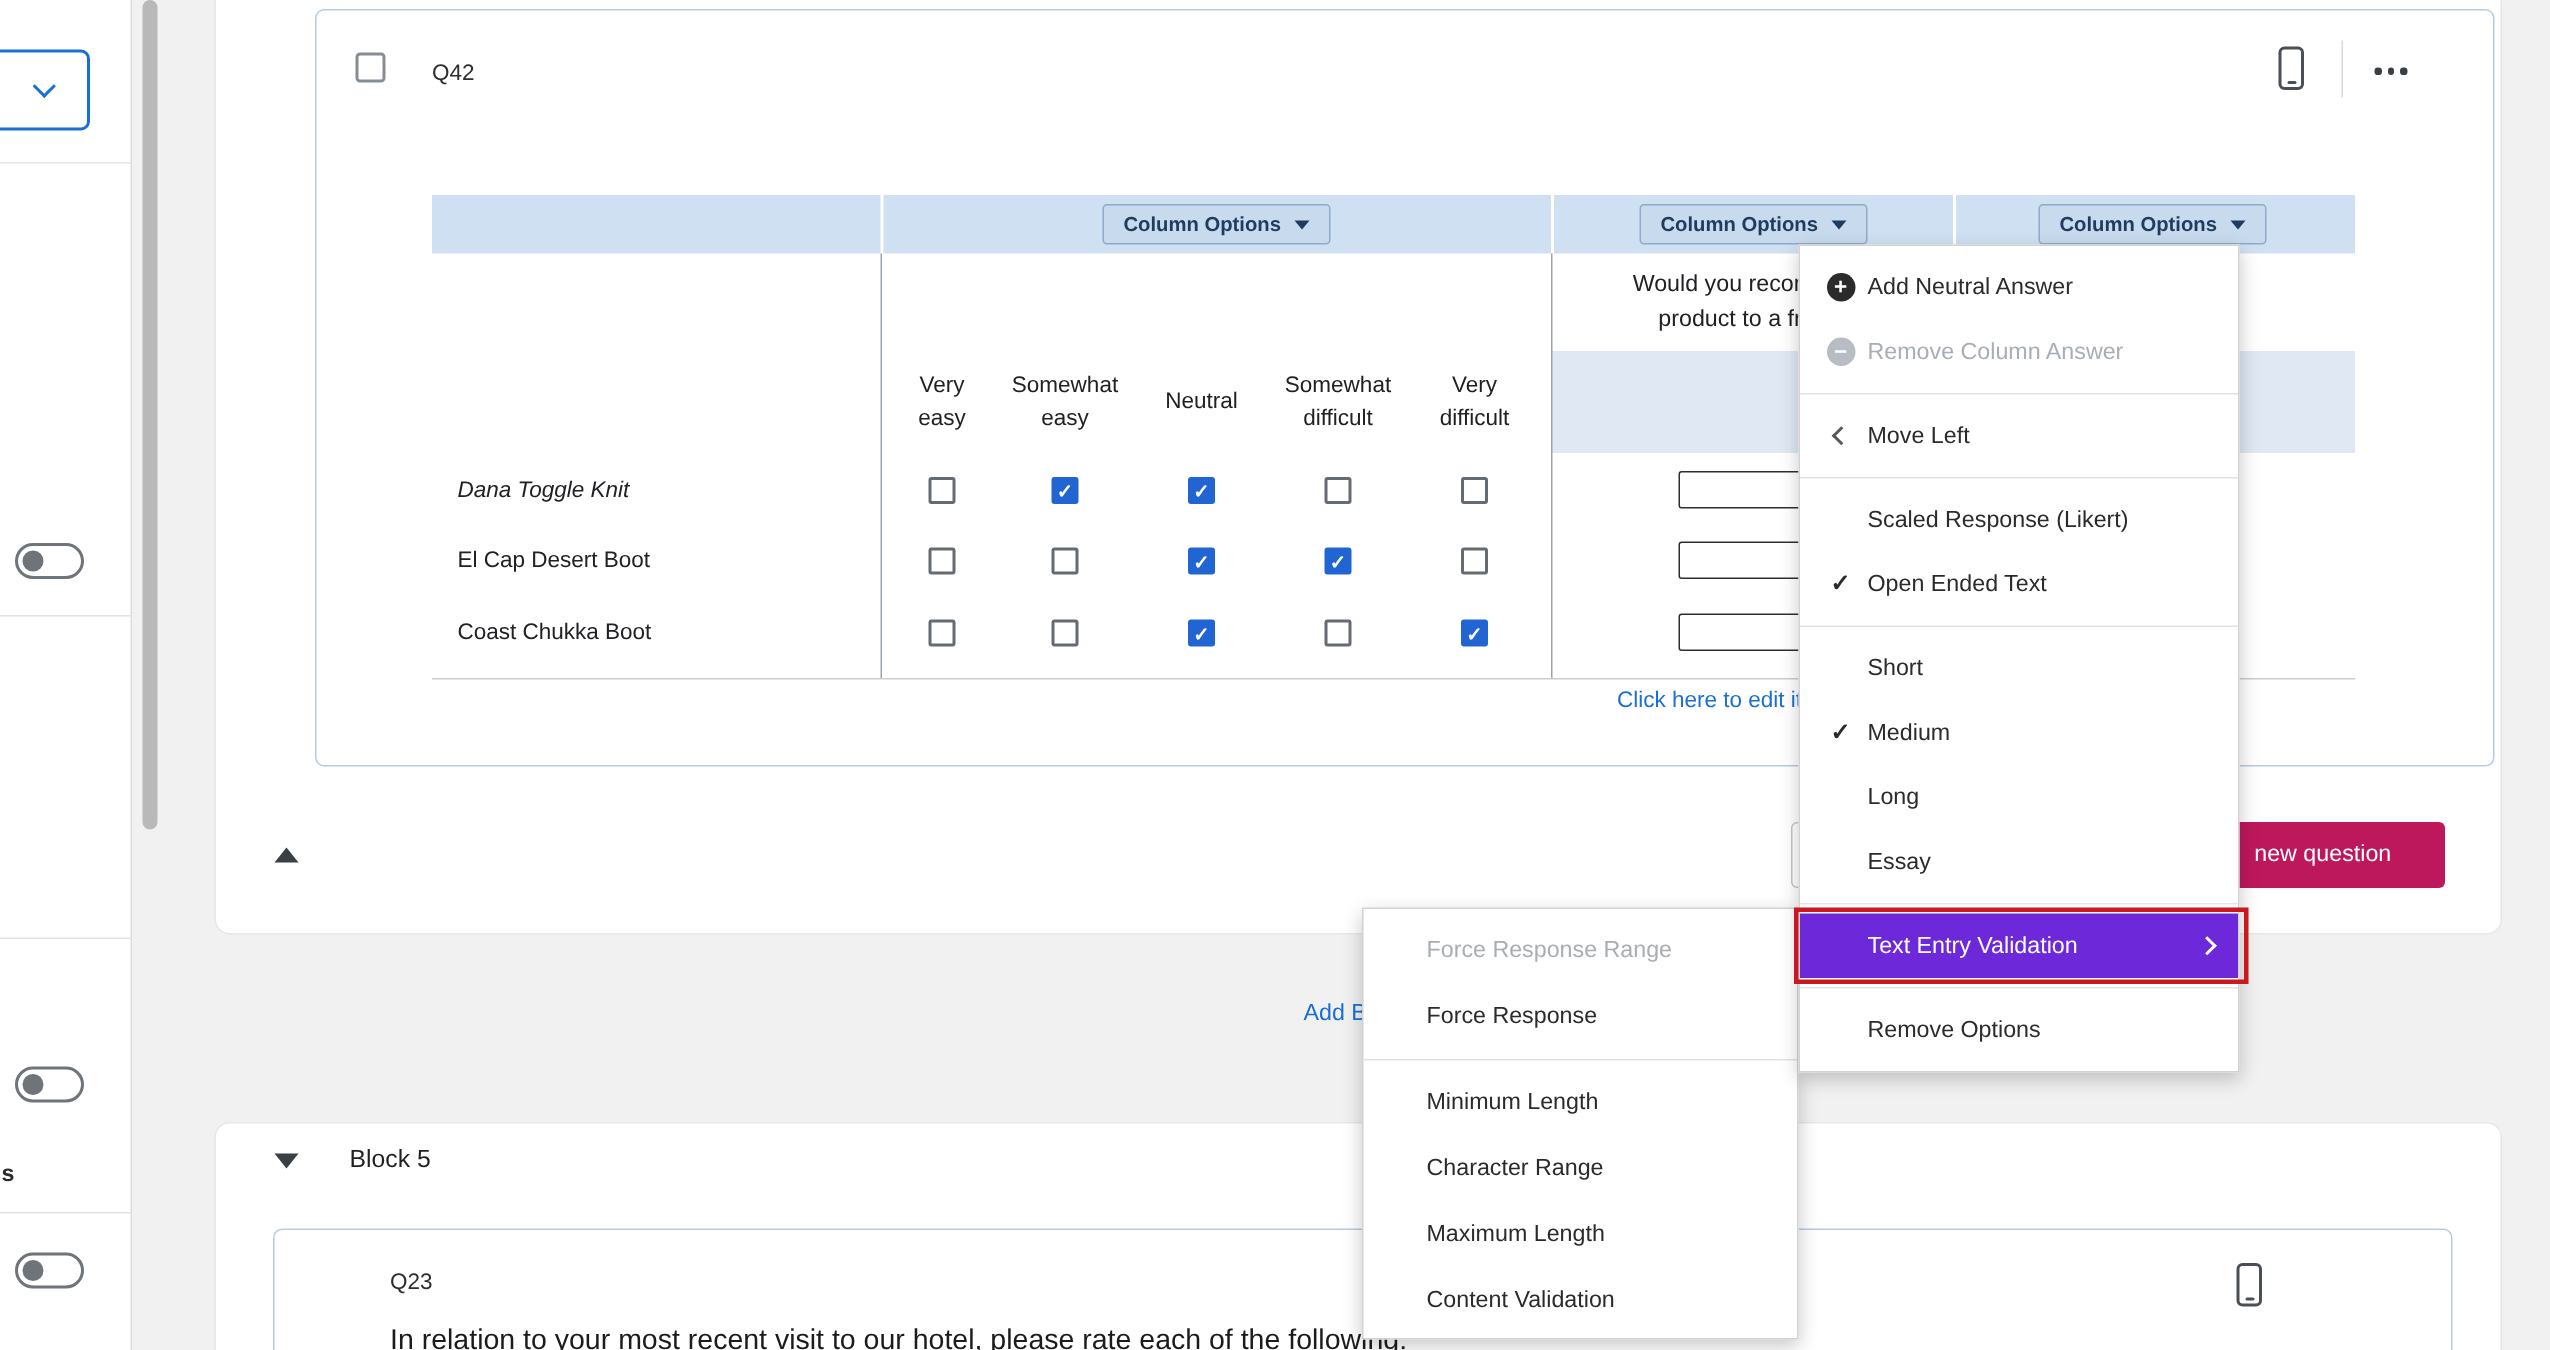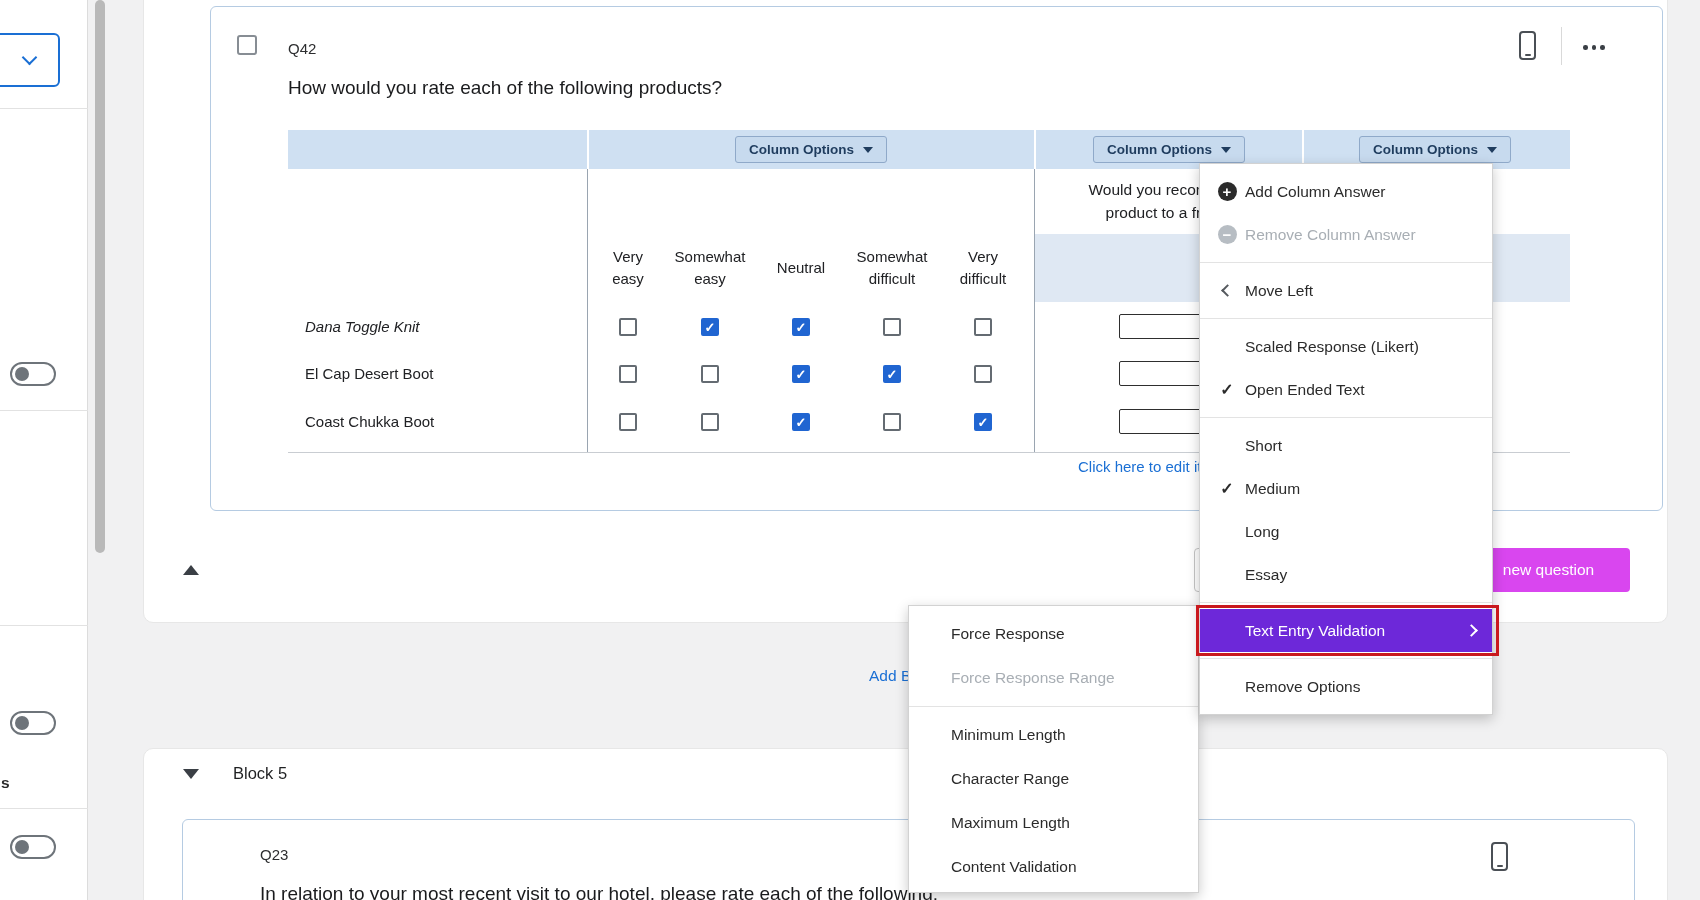--- a/index.html
+++ b/index.html
@@ -50,21 +50,21 @@
   .cb.checked { background:#2065d1; border-color:#2065d1; }
   .cb.checked .tick { display:block; }
   .row-select { position:absolute; width:99px; height:25px; background:#fff; border:1.5px solid #2e2e2e; border-radius:2px; display:flex; align-items:center; justify-content:flex-end; padding-right:6px; cursor:pointer; }
   .select-caret { width:0; height:0; border-left:5px solid transparent; border-right:5px solid transparent; border-top:7px solid #111; }
   .blue-link { position:absolute; color:#1a6fd4; font-size:15px; cursor:pointer; white-space:nowrap; }
 
   
   .tri-up { position:absolute; width:0; height:0; border-left:8px solid transparent; border-right:8px solid transparent; border-bottom:10px solid #3a3f45; cursor:pointer; }
   .tri-down { position:absolute; width:0; height:0; border-left:8px solid transparent; border-right:8px solid transparent; border-top:10px solid #3a3f45; cursor:pointer; }
   .ghost-button { position:absolute; width:290px; height:44px; background:#fff; border:1px solid #c6c6c6; border-radius:4px; z-index:5; }
-  .primary-button { position:absolute; width:163px; height:44px; background:#d946ef; border:none; border-radius:4px; color:#fff; font-size:15.5px; font-family:"Liberation Sans",sans-serif; display:flex; align-items:center; justify-content:center; cursor:pointer; z-index:6; }
+  .primary-button { position:absolute; width:163px; height:44px; background:#be185d; border:none; border-radius:4px; color:#fff; font-size:15.5px; font-family:"Liberation Sans",sans-serif; display:flex; align-items:center; justify-content:center; cursor:pointer; z-index:6; }
   .block-title { position:absolute; font-size:16.5px; color:#1f2022; }
 
   
   .menu { position:absolute; background:#fff; border:1px solid #d2d2d2; box-shadow:0 4px 12px rgba(0,0,0,.22); padding:6px 0; }
   .menu.main { left:1199px; top:163px; width:294px; z-index:60; }
   .menu.sub { left:908px; top:605px; width:291px; height:288px; z-index:55; overflow:hidden; padding-bottom:0; }
   .menu-item { height:43px; display:flex; align-items:center; padding:0 14px 0 17px; font-size:15.5px; color:#2b2b2b; cursor:pointer; position:relative; }
   .menu.sub .menu-item { height:44px; padding-left:42px; }
   .menu-item.disabled { color:#a8aeb4; cursor:default; }
   .menu-divider { height:1px; background:#e3e3e3; margin:6px 0; }
@@ -105,21 +105,20 @@
     <div class="q-card" style="left:38px; top:17px; width:1453px; height:505px;margin-left:28px;">
       <span class="sel-checkbox" style="left:26px; top:28px;"></span>
       <span class="q-id" style="left:77px; top:33px;">Q42</span>
       <span class="phone-icon" style="left:1308px; top:24px;"></span>
       <span class="v-div" style="left:1350px; top:20px; height:38px;"></span>
       <span class="dots-menu" style="left:1372px; top:38px;">
           <i></i>
           <i></i>
           <i></i>
         </span>
-      <div class="q-text" style="left:77px; top:70px;">How would you rate each of the following products?</div>
 
       <div class="tbl-blue-row" style="left:77px; top:123px; width:1282px; height:39px;"></div>
       <span class="tbl-sep" style="left:376px; top:123px; height:39px;"></span>
       <span class="tbl-sep" style="left:823px; top:123px; height:39px;"></span>
       <span class="tbl-sep" style="left:1091px; top:123px; height:39px;"></span>
 
       <div class="col-opt-btn" style="left:600px;">
         <span>Column Options</span>
         <span class="caret-down"></span>
       </div>
@@ -215,21 +214,21 @@
       <span class="phone-icon" style="left:1308px; top:22px;"></span>
       <div class="q-text" style="left:77px; top:63px;">In relation to your most recent visit to our hotel, please rate each of the following:</div>
     </div>
   </section>
 
   <div class="menu main">
     <div class="menu-item">
       <span class="icon-slot">
           <span class="circle-icon">+</span>
         </span>
-      <span>Add Column Answer</span>
+      <span>Add Neutral Answer</span>
     </div>
     <div class="menu-item disabled">
       <span class="icon-slot">
           <span class="circle-icon minus">−</span>
         </span>
       <span>Remove Column Answer</span>
     </div>
     <div class="menu-divider"></div>
     <div class="menu-item">
       <span class="icon-slot">
@@ -275,26 +274,26 @@
       <span class="red-outline"></span>
     </div>
     <div class="menu-divider"></div>
     <div class="menu-item">
       <span class="icon-slot"></span>
       <span>Remove Options</span>
     </div>
   </div>
 
   <div class="menu sub">
-    <div class="menu-item">
-      <span>Force Response</span>
-    </div>
     <div class="menu-item disabled">
       <span>Force Response Range</span>
     </div>
+    <div class="menu-item">
+      <span>Force Response</span>
+    </div>
     <div class="menu-divider"></div>
     <div class="menu-item">
       <span>Minimum Length</span>
     </div>
     <div class="menu-item">
       <span>Character Range</span>
     </div>
     <div class="menu-item">
       <span>Maximum Length</span>
     </div>

